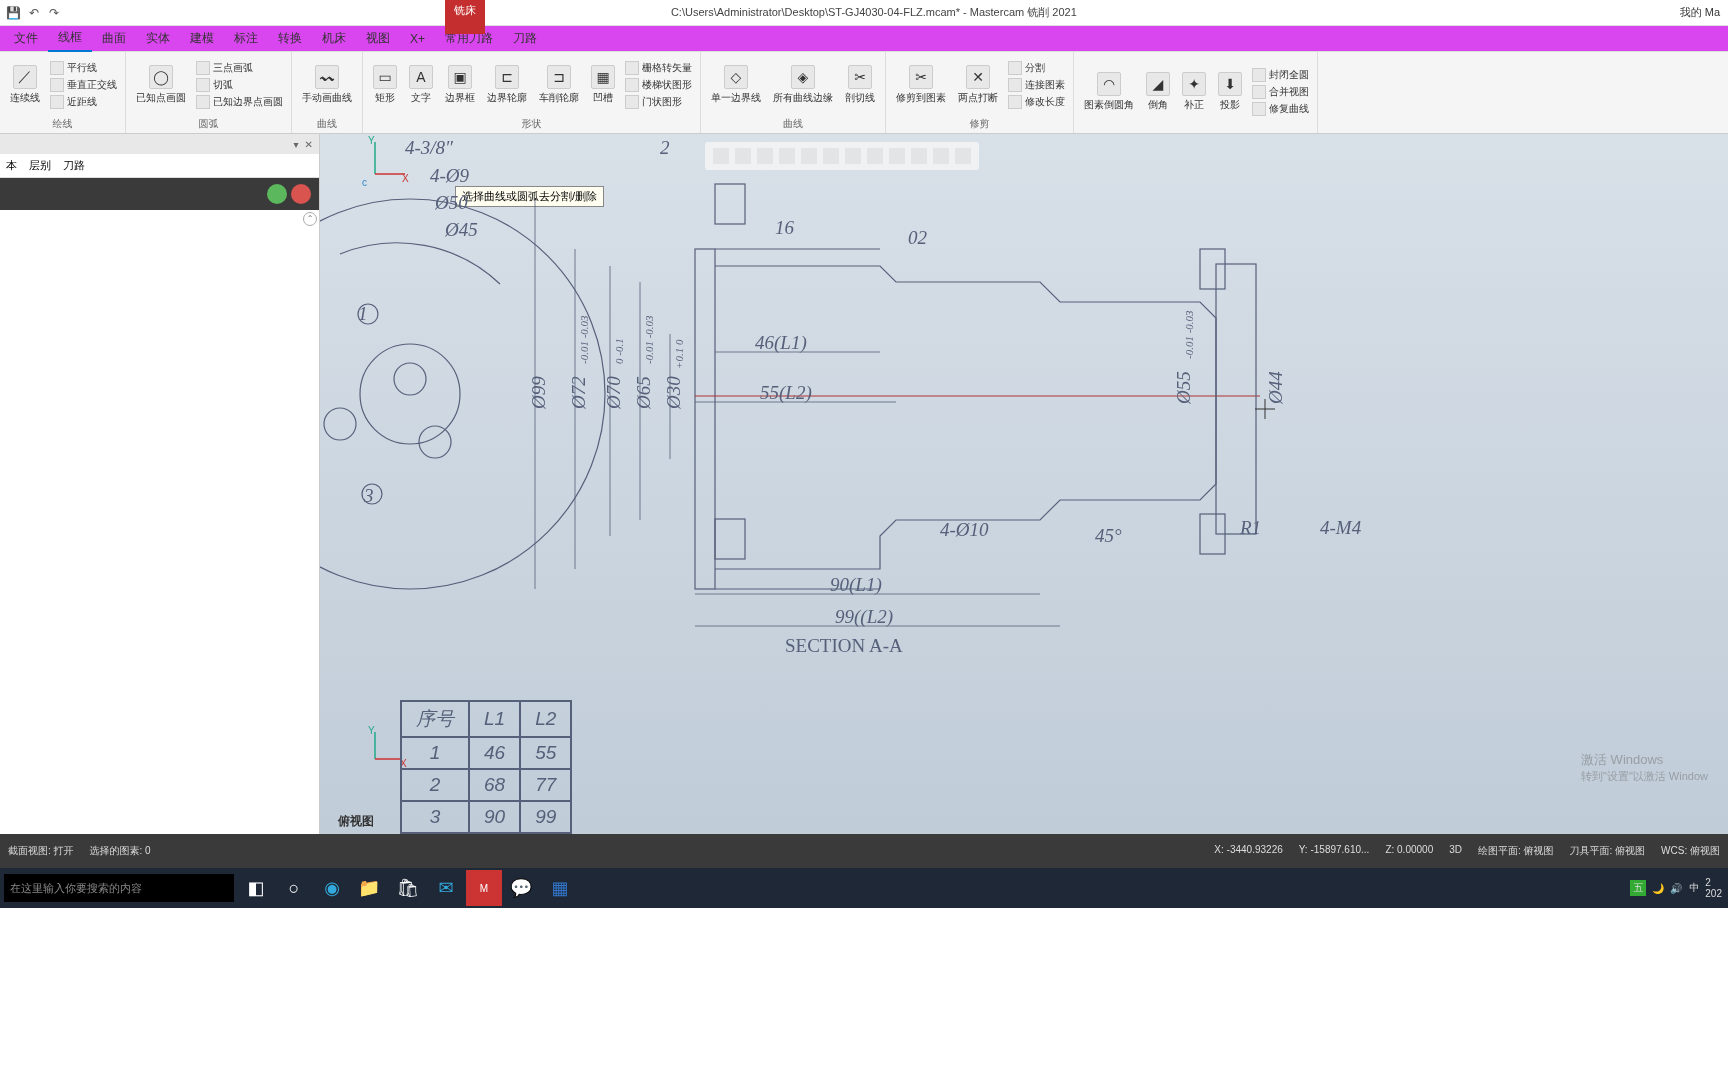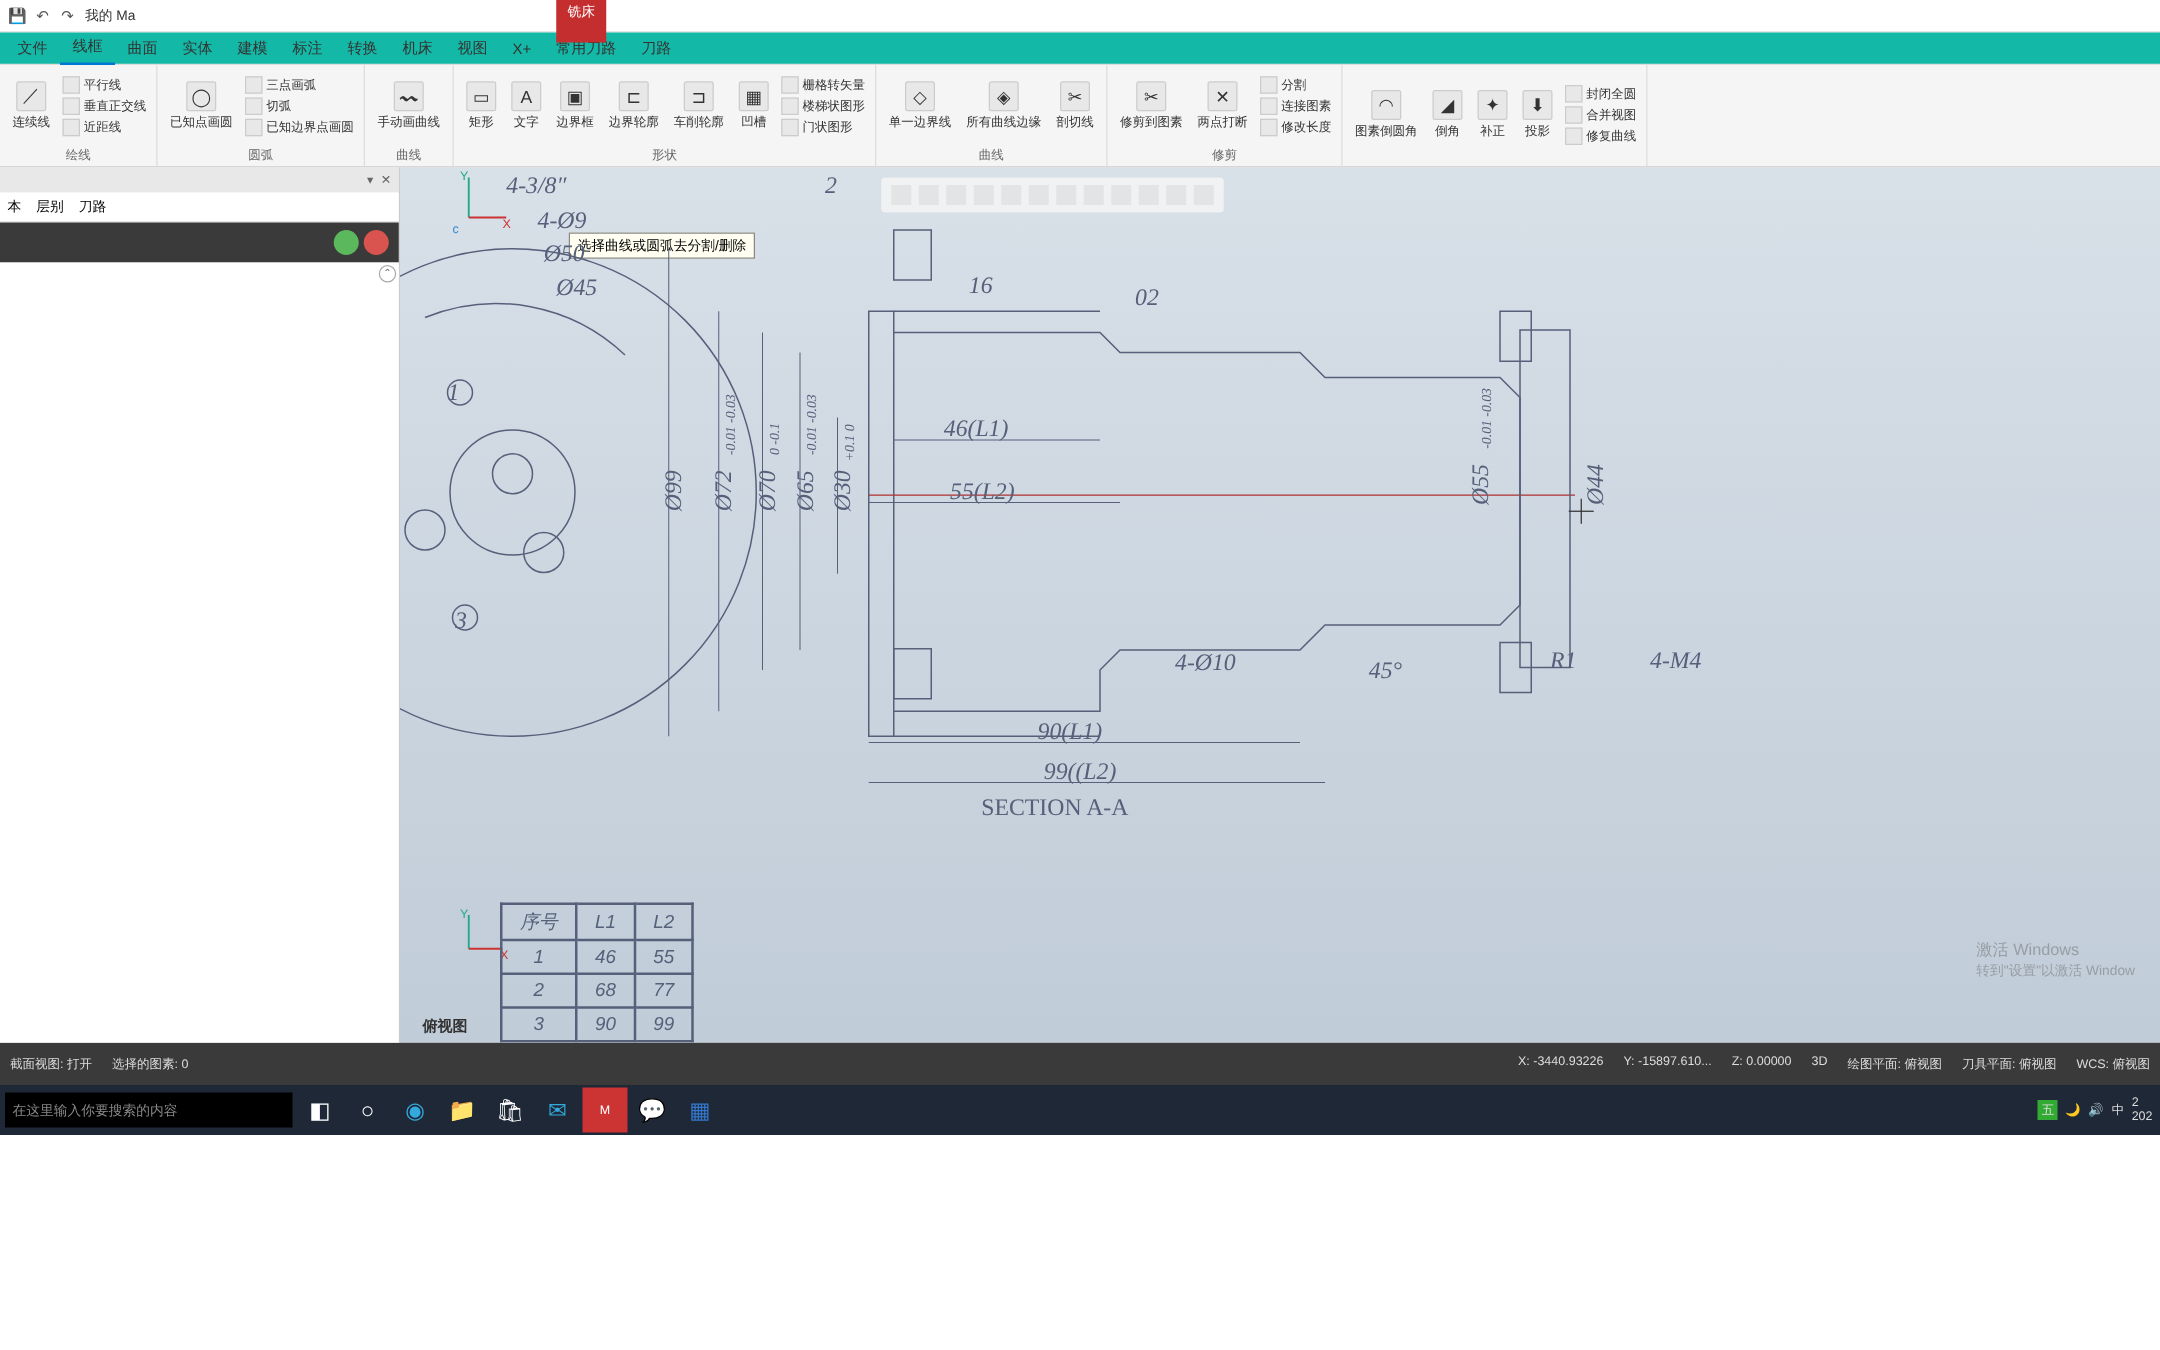--- a/index.html
+++ b/index.html
@@ -3,21 +3,21 @@
 <meta charset="utf-8">
 <style>
 * { margin: 0; padding: 0; box-sizing: border-box; font-family: "Microsoft YaHei", Arial, sans-serif; }
 body { width: 1728px; height: 1080px; overflow: hidden; background: #fff; position: relative; }
 .titlebar { height: 26px; background: #fff; display: flex; align-items: center; font-size: 11px; border-bottom: 1px solid #e0e0e0; }
 .qat { display: flex; gap: 4px; padding: 0 6px; align-items: center; }
 .qat-ico { width: 16px; height: 16px; display: inline-flex; align-items: center; justify-content: center; font-size: 12px; color: #555; }
 .title-text { flex: 1; text-align: center; color: #444; font-size: 11px; }
 .title-right { padding-right: 8px; color: #333; font-size: 11px; }
 .context-tab { position: absolute; top: 0; left: 445px; width: 40px; height: 34px; background: #c52e2e; color: #fff; font-size: 11px; text-align: center; line-height: 20px; }
-.ribbon-tabs { height: 26px; background: #14b8a6; display: flex; align-items: center; padding-left: 4px; border-bottom: 1px solid #ddd; }
+.ribbon-tabs { height: 26px; background: #d946ef; display: flex; align-items: center; padding-left: 4px; border-bottom: 1px solid #ddd; }
 .rtab { padding: 4px 10px; font-size: 12px; color: #333; cursor: pointer; }
 .rtab.active { border-bottom: 2px solid #0078d4; }
 .ribbon { height: 82px; background: #f5f5f5; display: flex; border-bottom: 1px solid #ccc; }
 .rgroup { display: flex; flex-direction: column; justify-content: space-between; border-right: 1px solid #ddd; padding: 2px 6px; }
 .rgroup-items { display: flex; gap: 4px; flex: 1; }
 .rgroup-label { font-size: 10px; color: #666; text-align: center; padding-top: 2px; }
 .rbtn { display: flex; flex-direction: column; align-items: center; justify-content: center; font-size: 10px; color: #333; padding: 2px 4px; min-width: 32px; }
 .rbtn-ico { width: 24px; height: 24px; background: #e8e8e8; border: 1px solid #ccc; border-radius: 2px; margin-bottom: 2px; display: flex; align-items: center; justify-content: center; font-size: 14px; }
 .rbtn-small { display: flex; align-items: center; font-size: 10px; color: #333; padding: 1px 2px; gap: 3px; }
 .rbtn-small-ico { width: 14px; height: 14px; background: #e8e8e8; border: 1px solid #ccc; }
@@ -29,21 +29,21 @@
 .panel-toolbar { height: 32px; background: #3a3a3a; display: flex; justify-content: flex-end; align-items: center; padding-right: 8px; gap: 4px; }
 .tb-btn { width: 20px; height: 20px; border-radius: 10px; display: inline-block; }
 .tb-ok { background: #5cb85c; } .tb-cancel { background: #d9534f; }
 .panel-body { flex: 1; background: #fff; position: relative; }
 .panel-collapse { position: absolute; right: 2px; top: 2px; width: 14px; height: 14px; border: 1px solid #aaa; border-radius: 7px; font-size: 8px; text-align: center; line-height: 12px; color: #666; }
 .canvas { flex: 1; background: linear-gradient(to bottom, #d8e0e8, #c0ccd8); position: relative; overflow: hidden; }
 .canvas svg { position: absolute; top: 0; left: 0; }
 .tooltip { position: absolute; top: 24px; left: 135px; background: #fffef0; border: 1px solid #888; padding: 2px 6px; font-size: 11px; margin-top: 28px; }
 .float-tb { position: absolute; top: 8px; left: 385px; height: 28px; background: rgba(245,245,245,0.85); border-radius: 3px; display: flex; align-items: center; gap: 6px; padding: 0 8px; }
 .ft-ico { width: 16px; height: 16px; background: rgba(200,200,200,0.5); opacity: 0.6; }
-.dtable { position: absolute; bottom: 0; left: 80px; border-collapse: collapse; font-size: 15px; font-style: italic; font-family: serif; }
+.dtable { position: absolute; bottom: 0; left: 80px; border-collapse: collapse; font-size: 19px; font-style: italic; font-family: serif; }
 .dtable td { border: 2px solid #56607a; padding: 4px 14px; text-align: center; color: #56607a; background: transparent; }
 .dtable th { border: 2px solid #56607a; padding: 4px 14px; text-align: center; color: #56607a; font-weight: normal; }
 .gview-label { position: absolute; bottom: 4px; left: 18px; font-size: 12px; font-weight: bold; color: #333; }
 .watermark { position: absolute; right: 20px; bottom: 50px; color: rgba(100,100,100,0.45); font-size: 13px; }
 .statusbar { height: 22px; background: #3a3a3a; color: #ddd; display: flex; align-items: center; font-size: 10px; justify-content: space-between; padding: 17px 8px; }
 .sb-seg { display: flex; gap: 16px; }
 .taskbar { height: 40px; background: #1f2836; display: flex; align-items: center; position: relative; }
 .tb-search { width: 230px; height: 28px; background: #000000; margin-left: 4px; display: flex; align-items: center; padding-left: 6px; font-size: 11px; color: #888; }
 .tb-icons { display: flex; gap: 2px; margin-left: 4px; }
 .tb-app { width: 36px; height: 36px; display: flex; align-items: center; justify-content: center; font-size: 18px; }
@@ -58,20 +58,21 @@
 </head>
 <body>
 
 <div class="titlebar">
   <div class="qat">
     <span class="qat-ico">💾</span>
     <span class="qat-ico">↶</span>
     <span class="qat-ico">↷</span>
   </div>
   <div class="context-tab">铣床</div>
+  <div class="title-text">C:\Users\Administrator\Desktop\ST-GJ4030-04-FLZ.mcam* - Mastercam 铣削 2021</div>
   <div class="title-right">我的 Ma</div>
 </div>
 
 <div class="ribbon-tabs">
   <span class="rtab">文件</span>
   <span class="rtab active">线框</span>
   <span class="rtab">曲面</span>
   <span class="rtab">实体</span>
   <span class="rtab">建模</span>
   <span class="rtab">标注</span>

